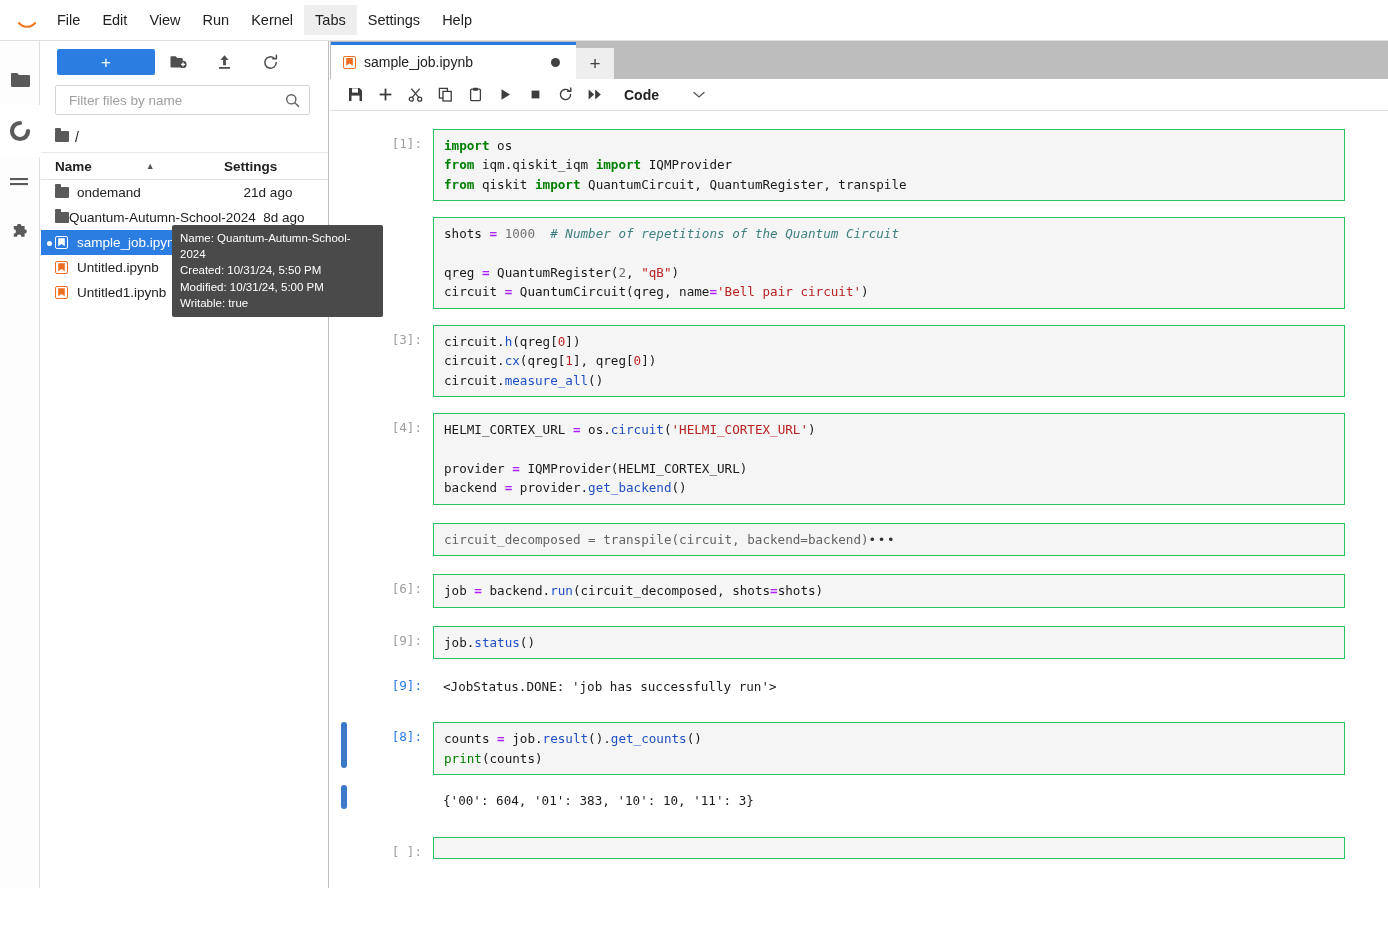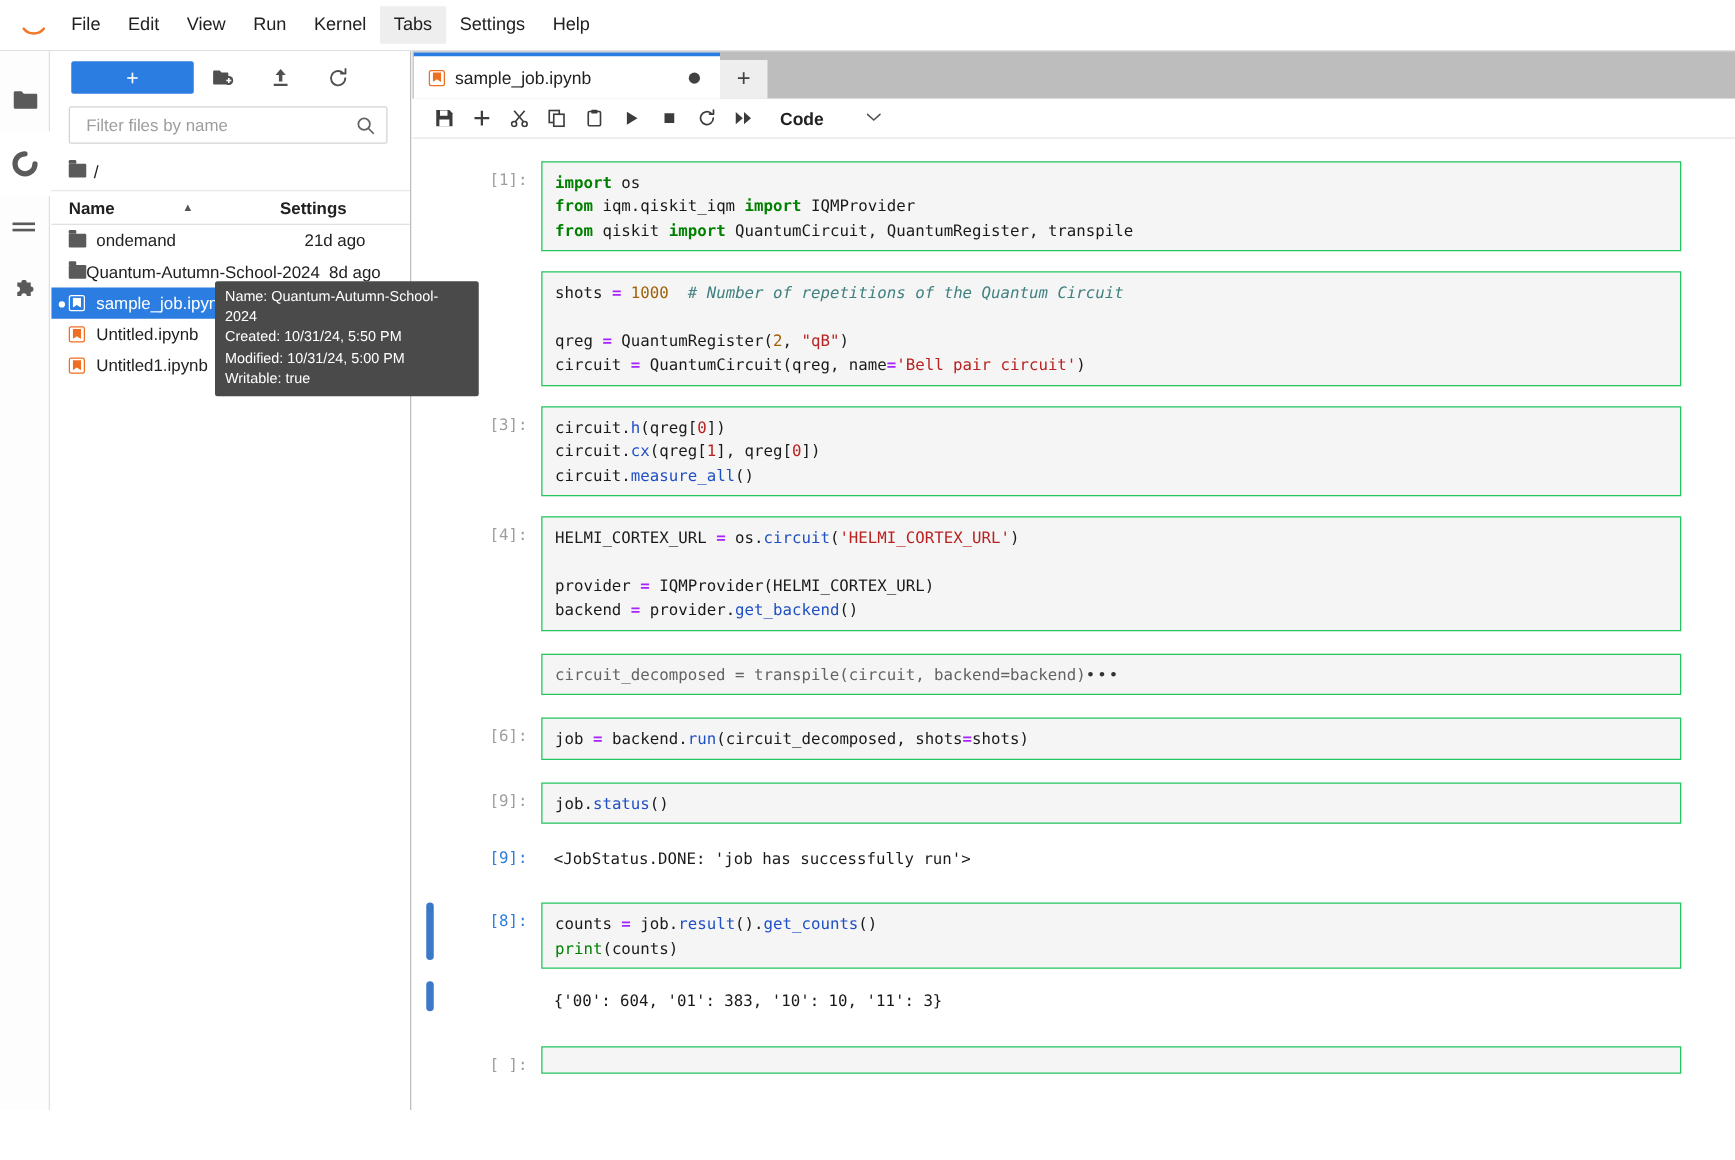--- a/index.html
+++ b/index.html
@@ -284,21 +284,21 @@
     width: 6px;
     background: #3b78c8;
     border-radius: 3px;
   }
 
   
   .k  { color: #008000; font-weight: bold; }   
   .nb { color: #008000; }                      
   .s  { color: #ba2121; }                      
   .c  { color: #408080; font-style: italic; }  
-  .n  { color: #a16207; }                      
+  .n  { color: #737373; }                      
   .op { color: #aa22ff; font-weight: bold; }                      
   .fb { color: #1f4fc4; }                      
   .dim{ color: #636363; }                      
   .ell { color: #333; letter-spacing: 1.6px; }
 </style>
 </head>
 <body>
 
 <div id="app">
 

